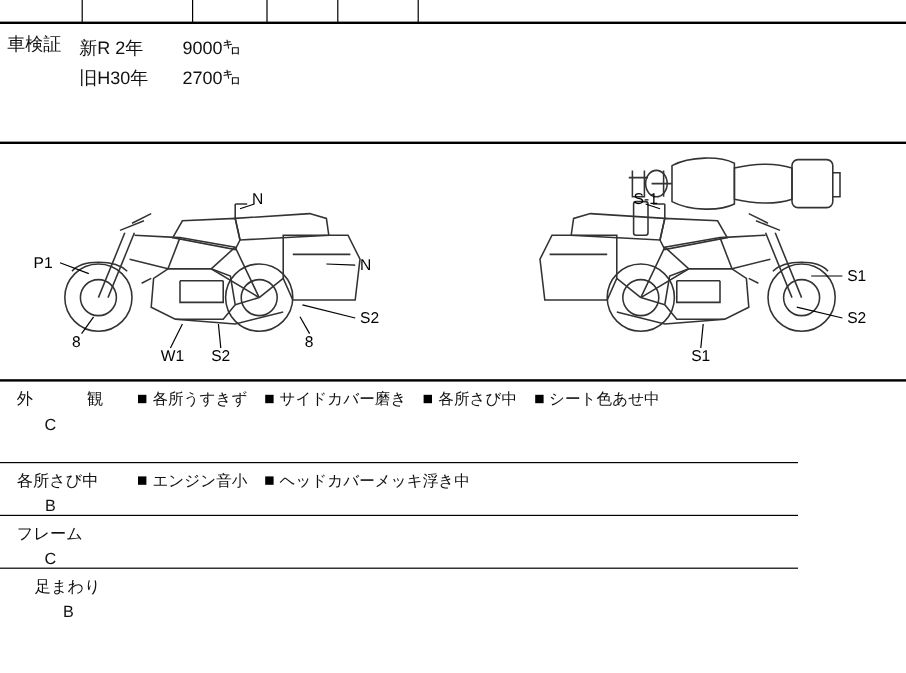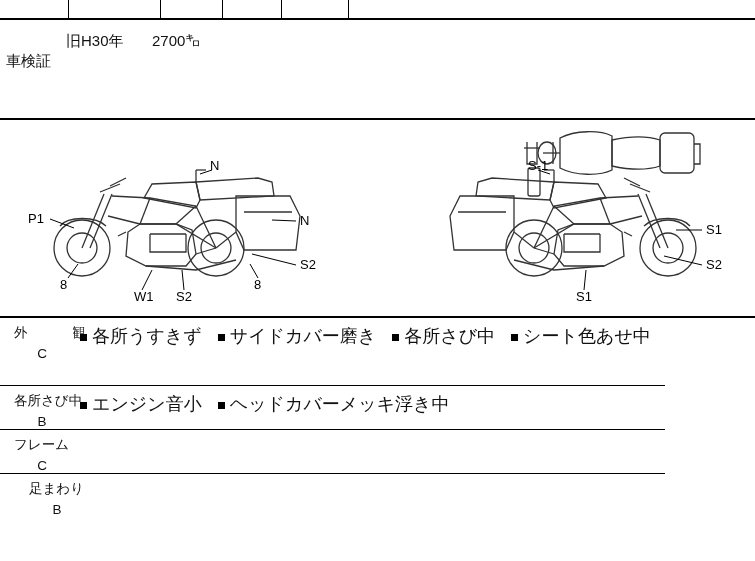--- a/index.html
+++ b/index.html
@@ -47,21 +47,20 @@
     height: 100px;
     box-sizing: border-box;
     border-bottom: 2px solid #000;
   }
   .shaken-label {
     position: absolute;
     left: 6px;
     top: 8px;
     font-size: 15px;
     letter-spacing: 0px;
-    margin-top: 24px;
   }
   .shaken-lines {
     position: absolute;
     left: 66px;
     top: 8px;
     font-size: 15px;
     line-height: 25px;
   }
   .shaken-lines .l2 {
     padding-left: 0px;
@@ -99,23 +98,23 @@
   .cond-label .lbl-main.nospace { letter-spacing: 0px; }
   .cond-grade {
     display: block;
     text-align: center;
     width: 56px;
     margin-top: 4px;
     font-size: 13.5px;
   }
   .cond-items {
     position: absolute;
-    left: 80px;
+    left: 115px;
     top: 6px;
-    font-size: 18px;
+    font-size: 13px;
     white-space: nowrap;
   }
   .cond-items .itm { margin-right: 11px; }
   .bullet {
     display: inline-block;
     width: 7px;
     height: 7px;
     background: #000;
     margin-right: 5px;
     vertical-align: 1px;
@@ -142,20 +141,23 @@
     <div class="vline" style="left:68px"></div>
     <div class="vline" style="left:160px"></div>
     <div class="vline" style="left:222px"></div>
     <div class="vline" style="left:281px"></div>
     <div class="vline" style="left:348px"></div>
   </div>
 
   <div class="shaken-row">
     <div class="shaken-label">車検証</div>
     <div class="shaken-lines">
+      <div class="l1">
+        <span class="sl-a">新R  2年</span><span>9000㌔</span>
+      </div>
       <div class="l2">
         <span class="sl-a">旧H30年</span><span>2700㌔</span>
       </div>
     </div>
   </div>
 
   <div class="diagram-area">
 
     <svg width="755" height="196" viewBox="0 0 755 196">
       <g fill="none" stroke="#333" stroke-width="1.3">

